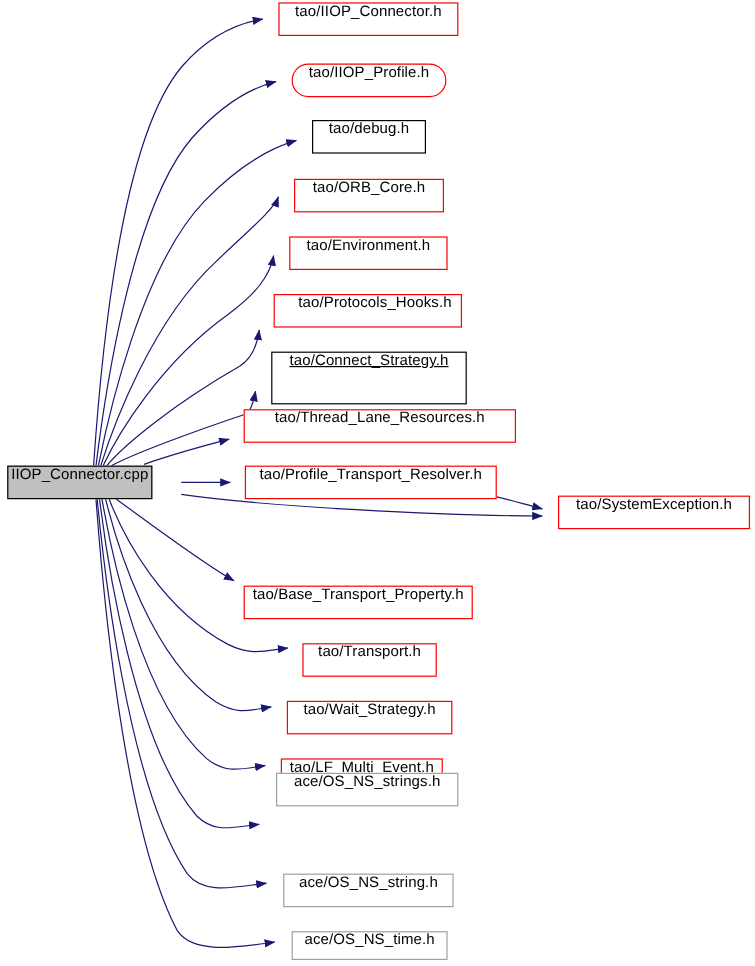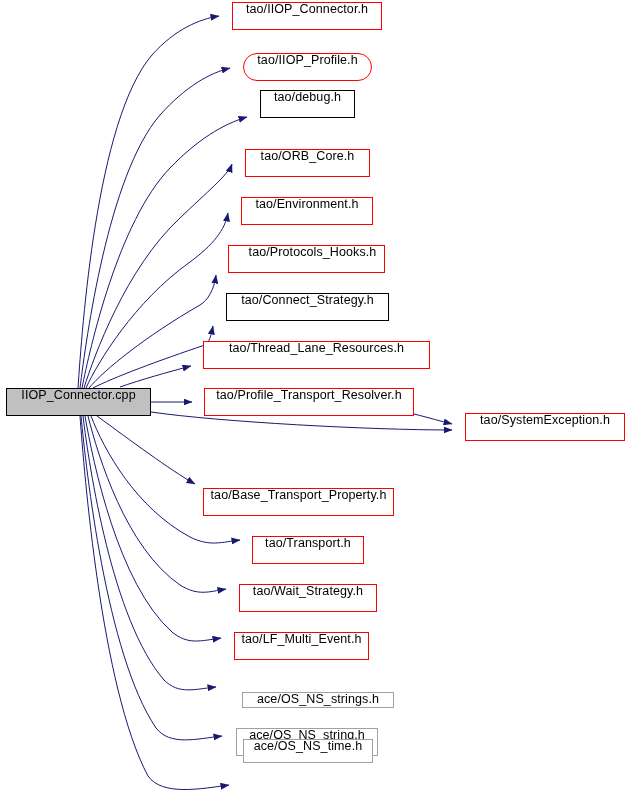--- a/index.html
+++ b/index.html
@@ -75,42 +75,42 @@
         <path d="M97,416 C130,440 170,470 195,484" fill="none" stroke="#191970" stroke-width="1" marker-end="url(#arrow)"></path>
         <path d="M91,416 C104,450 136,508 190,537 C210,547 222,542 240,540" fill="none" stroke="#191970" stroke-width="1" marker-end="url(#arrow)"></path>
         <path d="M88,416 C98,456 126,548 180,585 C198,596 208,592 226,589" fill="none" stroke="#191970" stroke-width="1" marker-end="url(#arrow)"></path>
         <path d="M85,416 C93,462 118,584 172,632 C188,645 200,641 221,638" fill="none" stroke="#191970" stroke-width="1" marker-end="url(#arrow)"></path>
         <path d="M83,416 C89,466 112,620 164,680 C179,695 195,689 216,687" fill="none" stroke="#191970" stroke-width="1" marker-end="url(#arrow)"></path>
         <path d="M81,416 C86,468 106,654 156,728 C170,746 196,739 222,736" fill="none" stroke="#191970" stroke-width="1" marker-end="url(#arrow)"></path>
         <path d="M80,416 C84,470 101,688 148,776 C162,796 200,789 229,785" fill="none" stroke="#191970" stroke-width="1" marker-end="url(#arrow)"></path>
       </g>
   </svg>
   <div id="nodes-group">
-      <div class="node src black" style="left: 6px; top: 388px; width: 145px; height: 28px;">
+      <div class="node src black" style="left: 6px; top: 388px; width: 121px; height: 28px;">
         <span class="node-label">IIOP_Connector.cpp</span>
       </div>
       <div class="node red" style="left: 232px; top: 2px; width: 150px; height: 28px;">
         <span class="node-label">tao/IIOP_Connector.h</span>
       </div>
       <div class="node red" style="left: 243px; top: 53px; width: 129px; height: 28px; border-radius: 14px;">
         <span class="node-label">tao/IIOP_Profile.h</span>
       </div>
-      <div class="node black" style="left: 260px; top: 90px; width: 95px; height: 28px;">
+      <div class="node black" style="left: 260px; top: 100px; width: 95px; height: 28px;">
         <span class="node-label">tao/debug.h</span>
       </div>
       <div class="node red" style="left: 245px; top: 149px; width: 125px; height: 28px;">
         <span class="node-label">tao/ORB_Core.h</span>
       </div>
       <div class="node red" style="left: 241px; top: 197px; width: 132px; height: 28px;">
         <span class="node-label">tao/Environment.h</span>
       </div>
       <div class="node red" style="left: 228px; top: 245px; width: 157px; height: 28px; padding-left: 12px;">
         <span class="node-label">tao/Protocols_Hooks.h</span>
       </div>
-      <div class="node black" style="left: 226px; top: 293px; width: 163px; height: 28px;">
+      <div class="node black" style="left: 226px; top: 293px; width: 163px; height: 44px; text-decoration: underline;">
         <span class="node-label">tao/Connect_Strategy.h</span>
       </div>
       <div class="node red" style="left: 203px; top: 341px; width: 227px; height: 28px;">
         <span class="node-label">tao/Thread_Lane_Resources.h</span>
       </div>
       <div class="node red" style="left: 204px; top: 388px; width: 210px; height: 28px;">
         <span class="node-label">tao/Profile_Transport_Resolver.h</span>
       </div>
       <div class="node red" style="left: 465px; top: 413px; width: 160px; height: 28px;">
         <span class="node-label">tao/SystemException.h</span>
@@ -120,23 +120,23 @@
       </div>
       <div class="node red" style="left: 252px; top: 536px; width: 112px; height: 28px;">
         <span class="node-label">tao/Transport.h</span>
       </div>
       <div class="node red" style="left: 239px; top: 584px; width: 138px; height: 28px;">
         <span class="node-label">tao/Wait_Strategy.h</span>
       </div>
       <div class="node red" style="left: 234px; top: 632px; width: 135px; height: 28px;">
         <span class="node-label">tao/LF_Multi_Event.h</span>
       </div>
-      <div class="node gray" style="left: 230px; top: 692px; width: 152px; height: 16px; margin-left: 12px;">
+      <div class="node gray" style="left: 230px; top: 644px; width: 152px; height: 28px;">
         <span class="node-label">ace/OS_NS_strings.h</span>
       </div>
       <div class="node gray" style="left: 236px; top: 728px; width: 142px; height: 28px;">
         <span class="node-label">ace/OS_NS_string.h</span>
       </div>
-      <div class="node gray" style="left: 243px; top: 739px; width: 130px; height: 24px;">
+      <div class="node gray" style="left: 243px; top: 776px; width: 130px; height: 24px;">
         <span class="node-label">ace/OS_NS_time.h</span>
       </div>
     </div>
 </div>
 
 </body></html>

